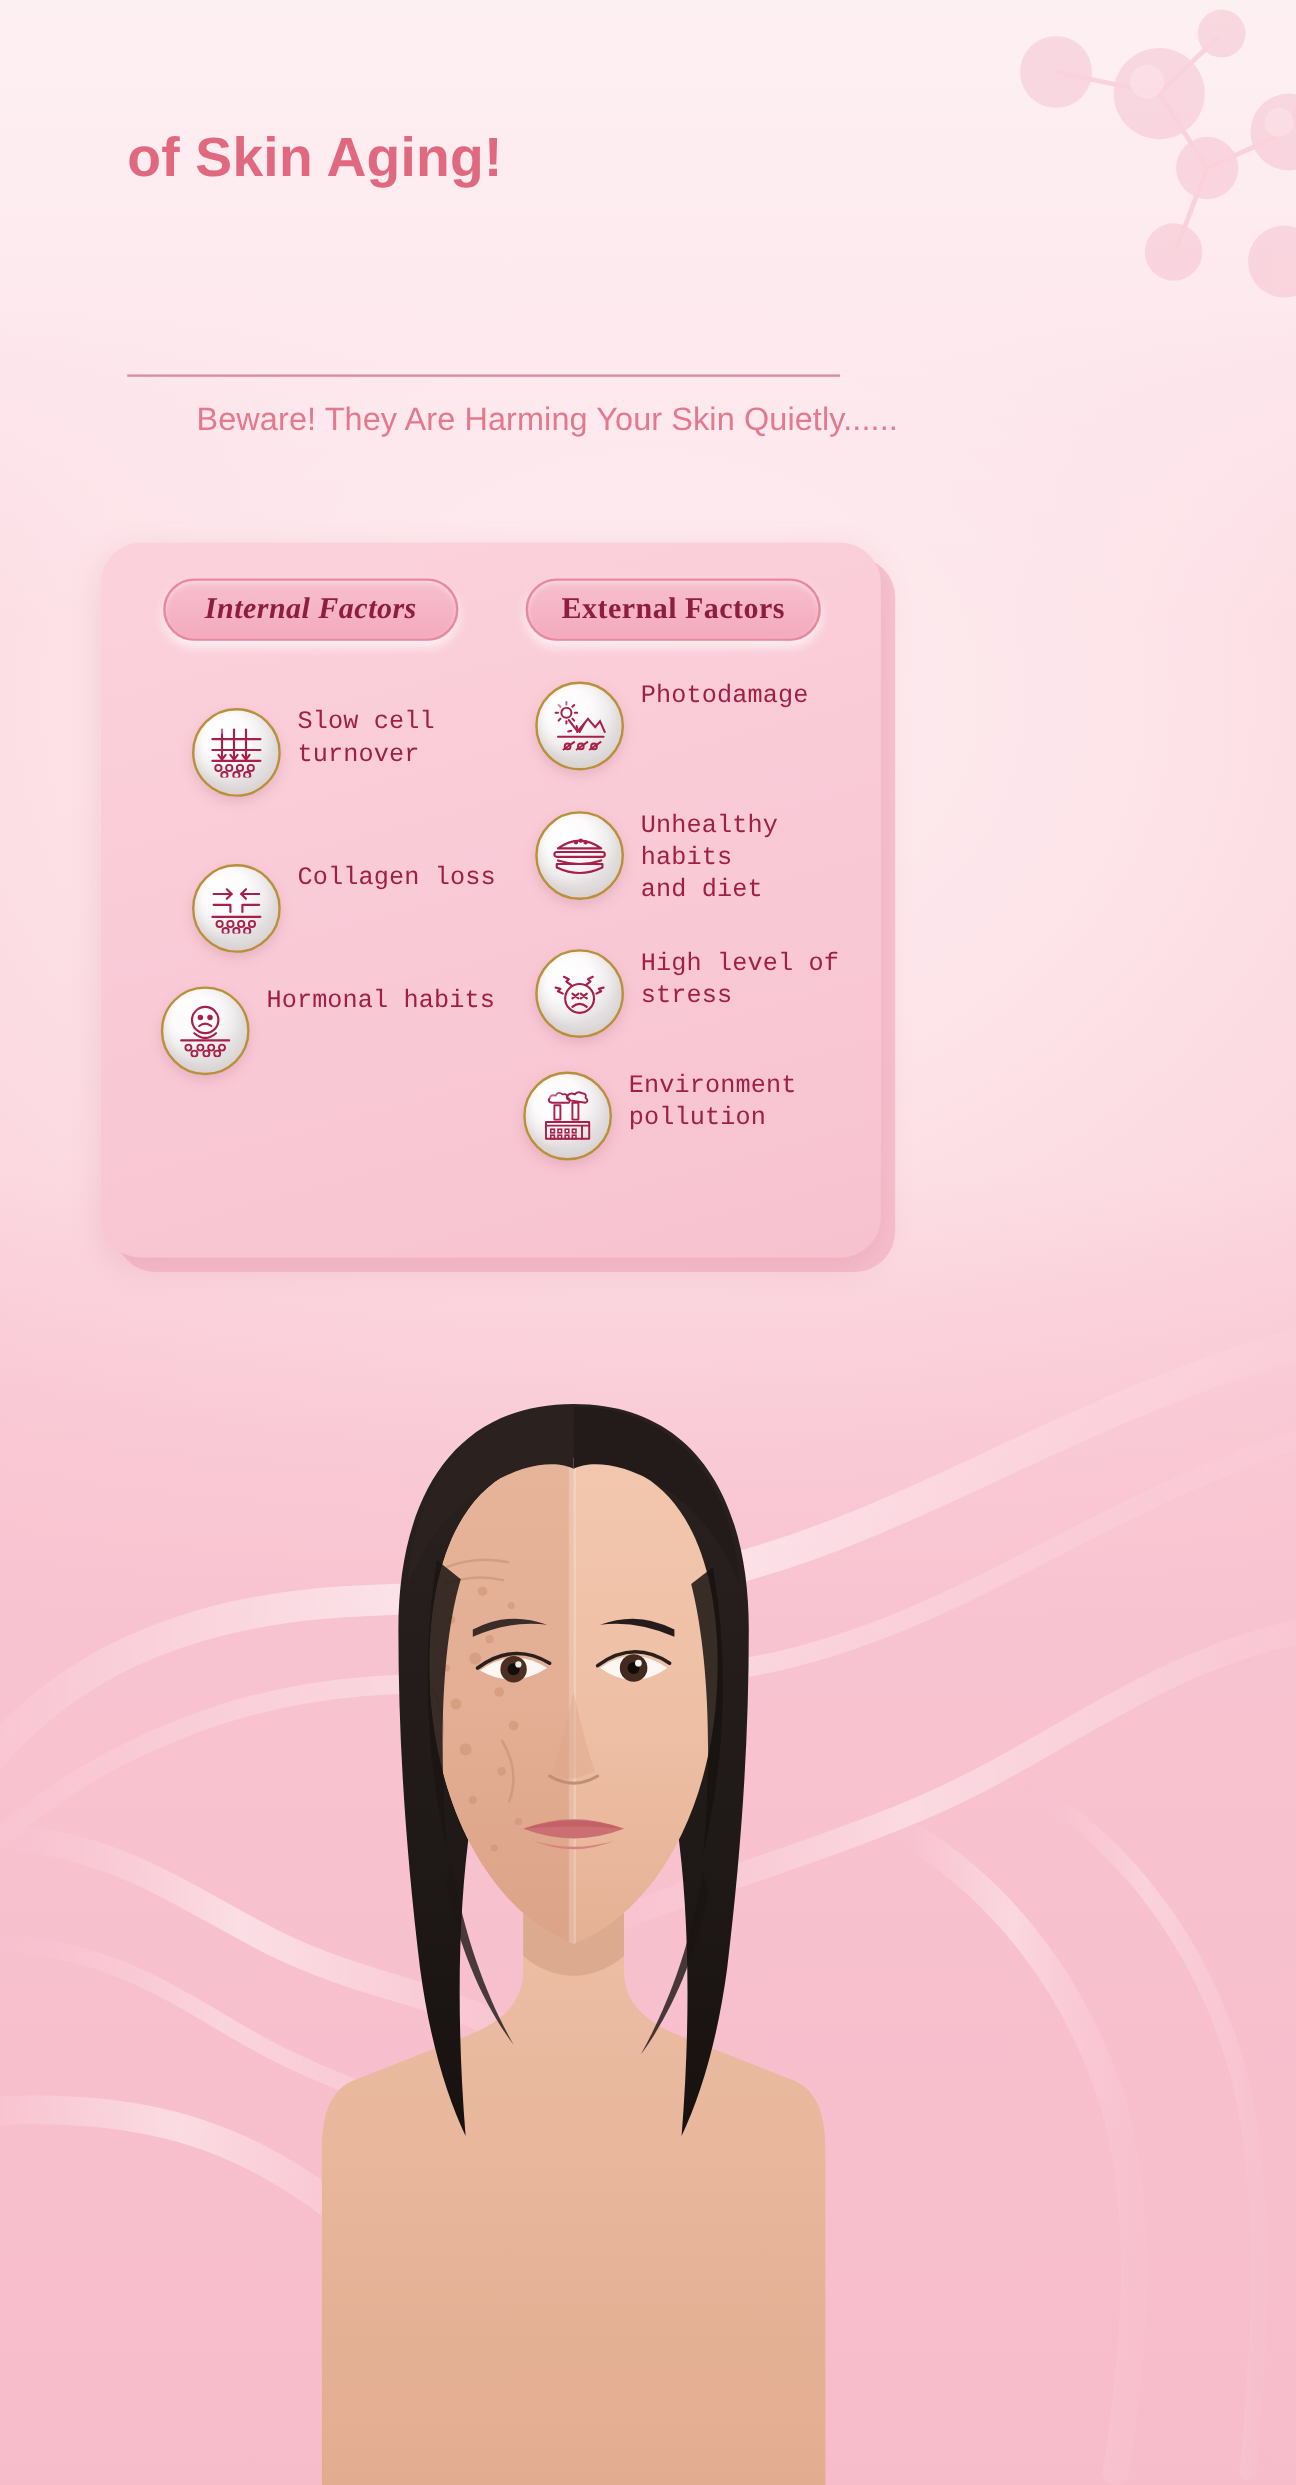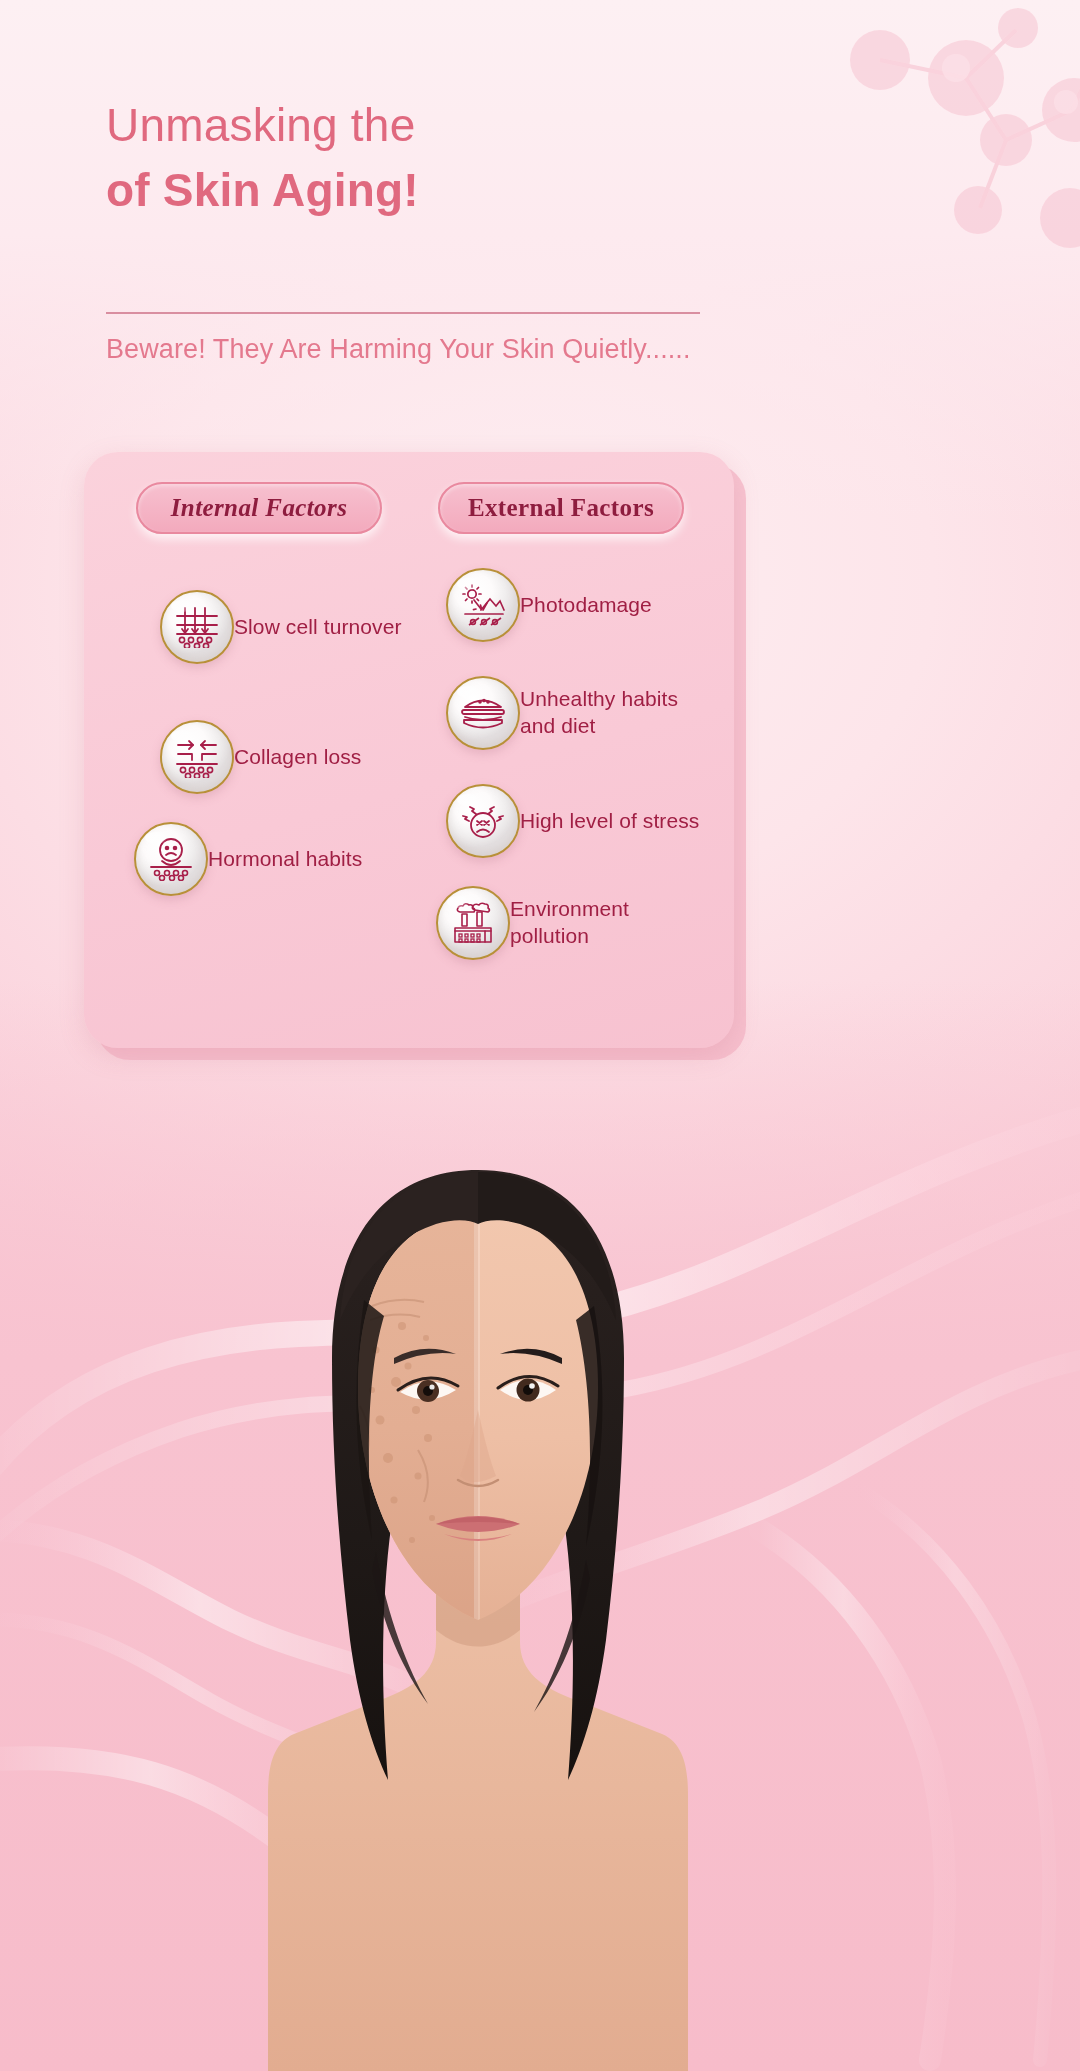--- a/index.html
+++ b/index.html
@@ -48,21 +48,21 @@
   .h-line3{
     font-size:46px; font-weight:700; color:#e0697f; letter-spacing:.2px;
     line-height:1.3; margin-top:6px;
   }
   .divider{
     position:absolute; left:106px; top:312px; width:594px; height:2px;
     background:#d98ea0;
   }
   .subtitle{
     position:absolute; left:106px; top:334px; width:700px;
-    font-size:27px; color:#e4798e; font-weight:400; letter-spacing:.1px;
+    font-size:27px; color:#e4798e; font-weight:400; letter-spacing:.1px;text-align:center;
   }
 
   
   .card-shadow{
     position:absolute; left:96px; top:464px; width:650px; height:596px;
     border-radius:34px; background:#f4b6c6; opacity:.75;
   }
   .card{
     position:absolute; left:84px; top:452px; width:650px; height:596px;
     border-radius:34px;
@@ -87,22 +87,23 @@
   }
   .pill-internal{ left:2px; width:246px;font-style:italic; }
   .pill-external{ left:2px; width:246px; }
   .pill span{
     font-family:"Liberation Serif", serif;
     font-size:25px; font-weight:700; color:#8e1d3f; letter-spacing:.4px;
   }
 
   
   .factor{
-    position:relative; display:flex; align-items:center; 
+    position:relative; display:flex; align-items:flex-start; gap:14px;
     margin-top:28px;
+    font-family:Liberation Mono, monospace;
   }
   .badge{
     position:relative; flex:0 0 auto;
     width:74px; height:74px; border-radius:50%;
     background:
       radial-gradient(62% 58% at 36% 30%, #ffffff 0%, #fdfbfb 44%, #f0eeee 74%, #e3dfe0 100%);
     border:2.5px solid #b89039;
     box-shadow:0 4px 10px rgba(174,110,130,.25), inset 0 -4px 8px rgba(196,180,175,.35);
     display:flex; align-items:center; justify-content:center;
   }
@@ -162,21 +163,20 @@
       <circle cx="208" cy="220" r="24"></circle>
       <circle cx="300" cy="228" r="30"></circle>
     </g>
     <g fill="#fbd3de" opacity=".75">
       <circle cx="186" cy="78" r="14"></circle>
       <circle cx="296" cy="112" r="12"></circle>
     </g>
   </svg>
 
   <div class="header">
-    <div class="h-line1">Unmasking the</div>
     <div class="h-line3">of Skin Aging!</div>
   </div>
   <div class="divider"></div>
   <div class="subtitle">Beware! They Are Harming Your Skin Quietly......</div>
 
   <div class="card-shadow"></div>
   <div class="card">
     <div class="columns">
 
       <div class="col col-internal">

